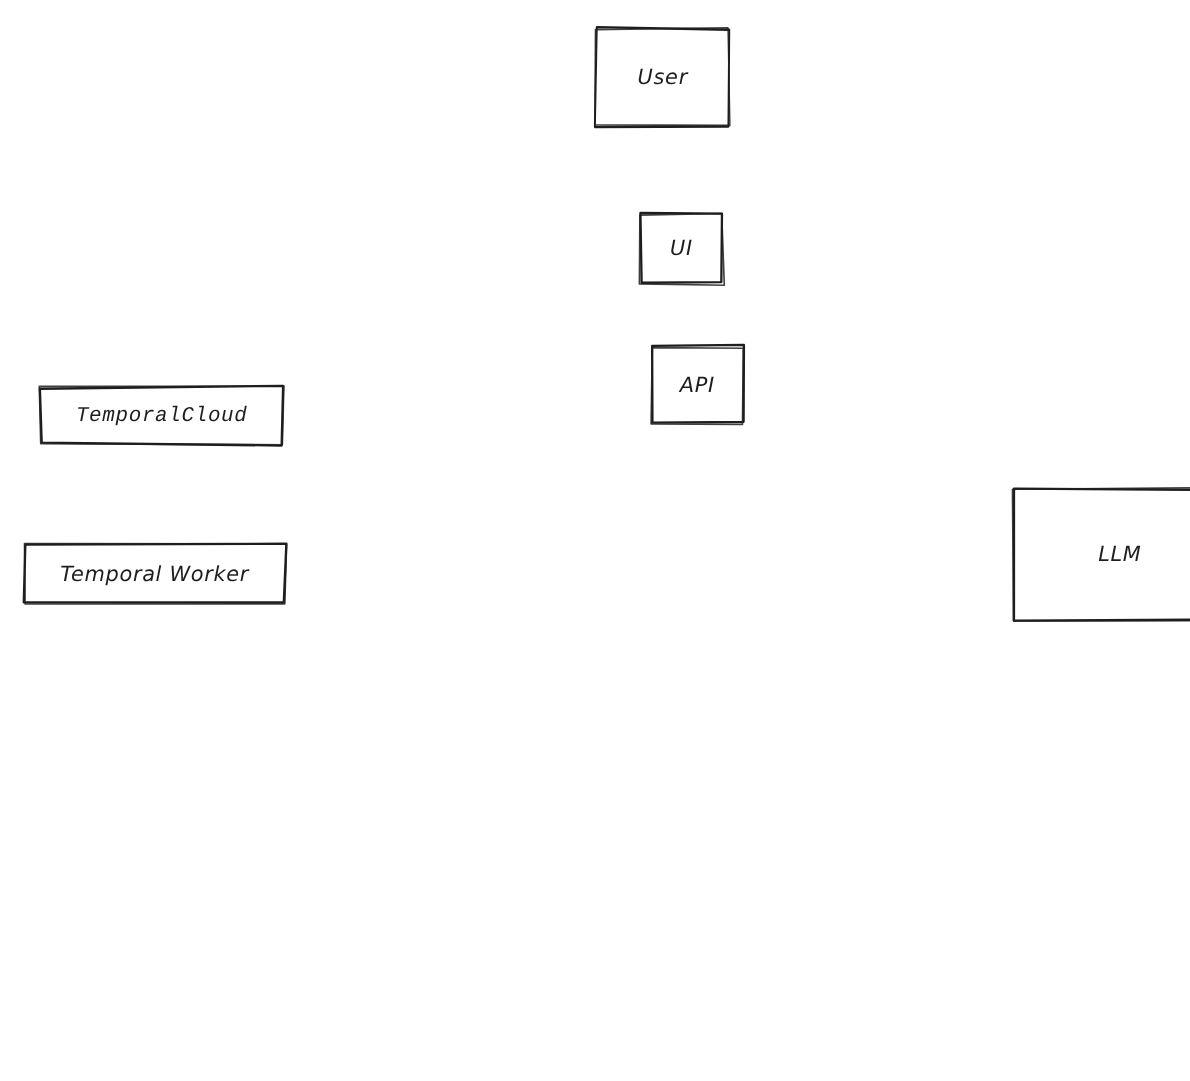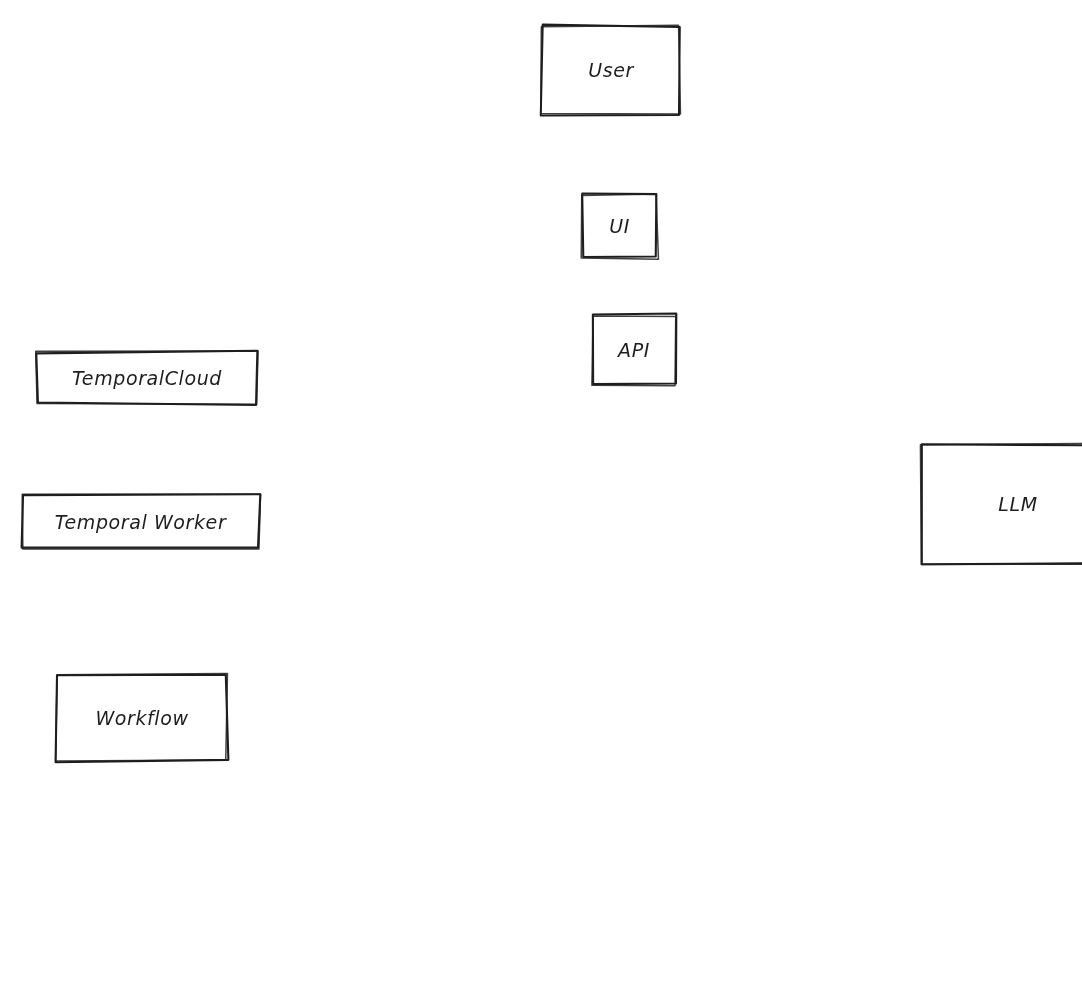--- a/index.html
+++ b/index.html
@@ -43,21 +43,21 @@
     display: block;
     width: 100%;
     height: 100%;
     overflow: visible;
   }
 </style>
 </head>
 <body>
 
 <div id="canvas">
-    <div class="node" style="left: 541px; top: 25px; width: 140px; height: 90px;">
+    <div class="node" style="left: 541px; top: 25px; width: 123px; height: 90px;">
       <div class="frame">
         <svg viewBox="0 0 145 90" preserveAspectRatio="none">
       <path d="M 1.7682714374357602 -0.3635068684234284 L 143.7436800289899 2.0413074187235907 L 142.8982778284466 90.01063063668553 L -0.2554014949360863 90.51429277292918 Z" fill="none" stroke="#1e1e1e" stroke-width="2.1" stroke-linejoin="round" stroke-linecap="round"></path>
       <path d="M 0.3134974274667911 1.872876719129272 L 142.4264571073698 0.22166846982727284 L 144.49898356306366 89.01552118150285 L -0.26614454039372504 88.53181418725289 Z" fill="none" stroke="#1e1e1e" stroke-width="1.5" stroke-linejoin="round" stroke-linecap="round" opacity="0.85"></path>
     </svg>
       </div>
       <span class="label" style="font-size: 19px;">User</span>
     </div>
     <div class="node" style="left: 581px; top: 193px; width: 77px; height: 66px;">
       <div class="frame">
@@ -70,21 +70,21 @@
     </div>
     <div class="node" style="left: 570px; top: 314px; width: 84px; height: 72px; margin-left: 22px;">
       <div class="frame">
         <svg viewBox="0 0 84 72" preserveAspectRatio="none">
       <path d="M 0.8551976346643642 0.4726451230933889 L 84.29053593728459 -0.49013783991249515 L 83.99282303928631 69.47259583682754 L 1.1327697056811303 70.14306638233829 Z" fill="none" stroke="#1e1e1e" stroke-width="2.1" stroke-linejoin="round" stroke-linecap="round"></path>
       <path d="M 1.0298400170868263 2.01154763866216 L 83.72830258638132 2.5744039437151516 L 82.99631081136177 71.75863359168288 L -0.09987048322800551 71.35850630794884 Z" fill="none" stroke="#1e1e1e" stroke-width="1.5" stroke-linejoin="round" stroke-linecap="round" opacity="0.85"></path>
     </svg>
       </div>
       <span class="label" style="font-size: 19px;">API</span>
     </div>
-    <div class="node" style="left: 36px; top: 351px; width: 222px; height: 54px;">
+    <div class="node" style="left: 36px; top: 351px; width: 222px; height: 54px; font-family: Liberation Mono, monospace;">
       <div class="frame">
         <svg viewBox="0 0 222 54" preserveAspectRatio="none">
       <path d="M 0.27168235906865446 2.4104862061794847 L 221.37682380296755 -0.25745217683725063 L 220.0365183729882 54.032138932478844 L 1.9309477249858902 51.456308168906254 Z" fill="none" stroke="#1e1e1e" stroke-width="2.1" stroke-linejoin="round" stroke-linecap="round"></path>
       <path d="M -0.25628052994143236 0.2666440402856096 L 222.0569969239179 0.07290770027320825 L 220.65044240115677 53.342051825812085 L 1.0322075360803864 52.43081714023428 Z" fill="none" stroke="#1e1e1e" stroke-width="1.5" stroke-linejoin="round" stroke-linecap="round" opacity="0.85"></path>
     </svg>
       </div>
       <span class="label" style="font-size: 19px;">TemporalCloud</span>
     </div>
     <div class="node" style="left: 21px; top: 494px; width: 239px; height: 56px;">
       <div class="frame">
@@ -97,22 +97,13 @@
     </div>
     <div class="node" style="left: 920px; top: 443px; width: 196px; height: 122px;">
       <div class="frame">
         <svg viewBox="0 0 196 122" preserveAspectRatio="none">
       <path d="M 1.8090952796395867 1.220006643794477 L 195.60186982918532 2.5172511549200864 L 195.57686748211273 120.23132433685241 L 1.7875640613608994 121.27401193199185 Z" fill="none" stroke="#1e1e1e" stroke-width="2.1" stroke-linejoin="round" stroke-linecap="round"></path>
       <path d="M 0.42956790605094286 1.8345453370595353 L 195.09569688374177 0.23344574521761385 L 194.15821838064585 121.19573514712974 L 1.3852971181971951 121.51075536608695 Z" fill="none" stroke="#1e1e1e" stroke-width="1.5" stroke-linejoin="round" stroke-linecap="round" opacity="0.85"></path>
     </svg>
       </div>
       <span class="label" style="font-size: 19px;">LLM</span>
     </div>
-    <div class="node" style="left: 56px; top: 674px; width: 172px; height: 88px;">
-      <div class="frame">
-        <svg viewBox="0 0 172 88" preserveAspectRatio="none">
-      <path d="M 1.0120188488974236 1.2128588728024625 L 169.7870141706895 0.7696326993638649 L 172.38098854334095 85.85669113954063 L -0.41735722871962944 88.19282451482722 Z" fill="none" stroke="#1e1e1e" stroke-width="2.1" stroke-linejoin="round" stroke-linecap="round"></path>
-      <path d="M 1.0981468906975351 0.8313498367613648 L 171.46724080598216 -0.44532046582317 L 169.7624409615295 85.88840650266502 L -0.39627371469978256 86.94044987966772 Z" fill="none" stroke="#1e1e1e" stroke-width="1.5" stroke-linejoin="round" stroke-linecap="round" opacity="0.85"></path>
-    </svg>
-      </div>
-      <span class="label" style="font-size: 19px;">Workflow</span>
-    </div>
   </div>
 
 </body></html>

